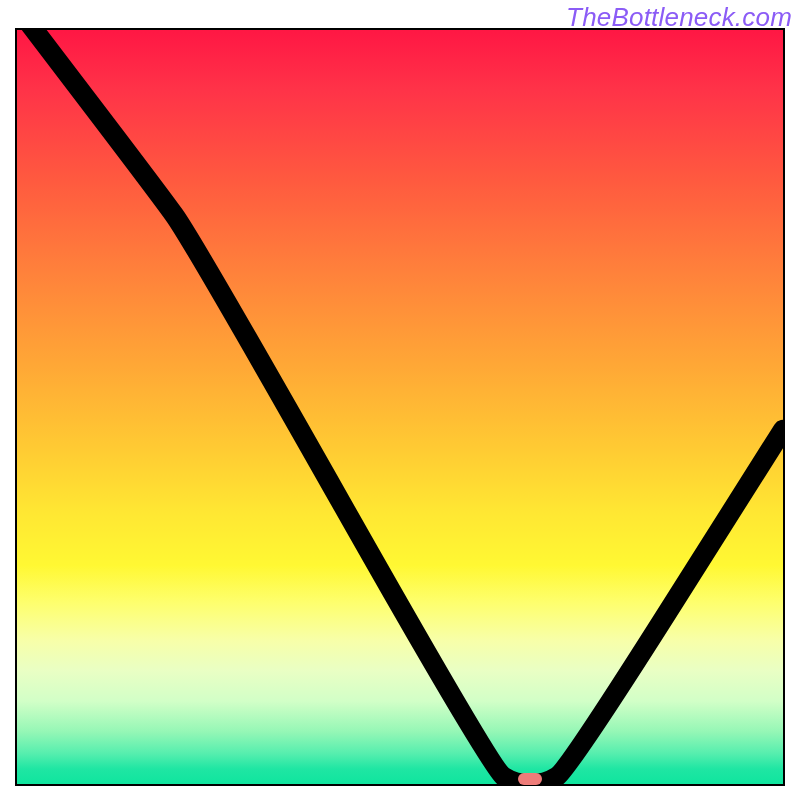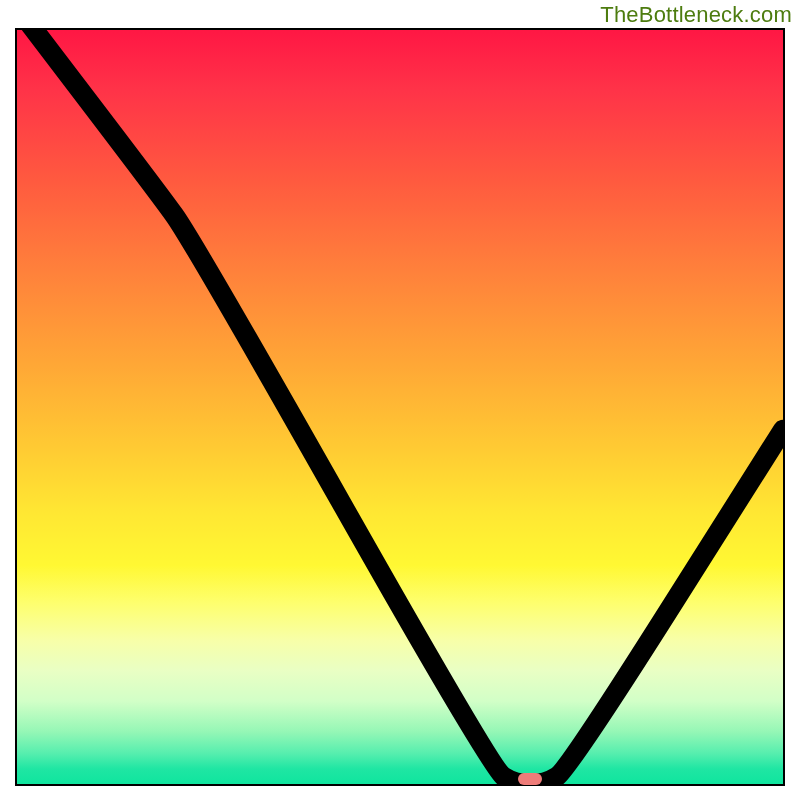--- a/index.html
+++ b/index.html
@@ -8,24 +8,25 @@
     height: 800px;
     background: #ffffff;
     font-family: Arial, Helvetica, sans-serif;
     position: relative;
     overflow: hidden;
   }
   .watermark {
     position: absolute;
     top: 2px;
     right: 8px;
-    font-size: 22px;
-    color: #4d7c0f;
+    font-size: 26px;
+    color: #8b5cf6;
     font-weight: 400;
     letter-spacing: 0.2px;
+    font-style: italic;
   }
   .plot-area {
     position: absolute;
     left: 15px;
     top: 28px;
     width: 770px;
     height: 758px;
     border: 2.5px solid #000;
     background: linear-gradient(to bottom,
       #ff1744 0%,

